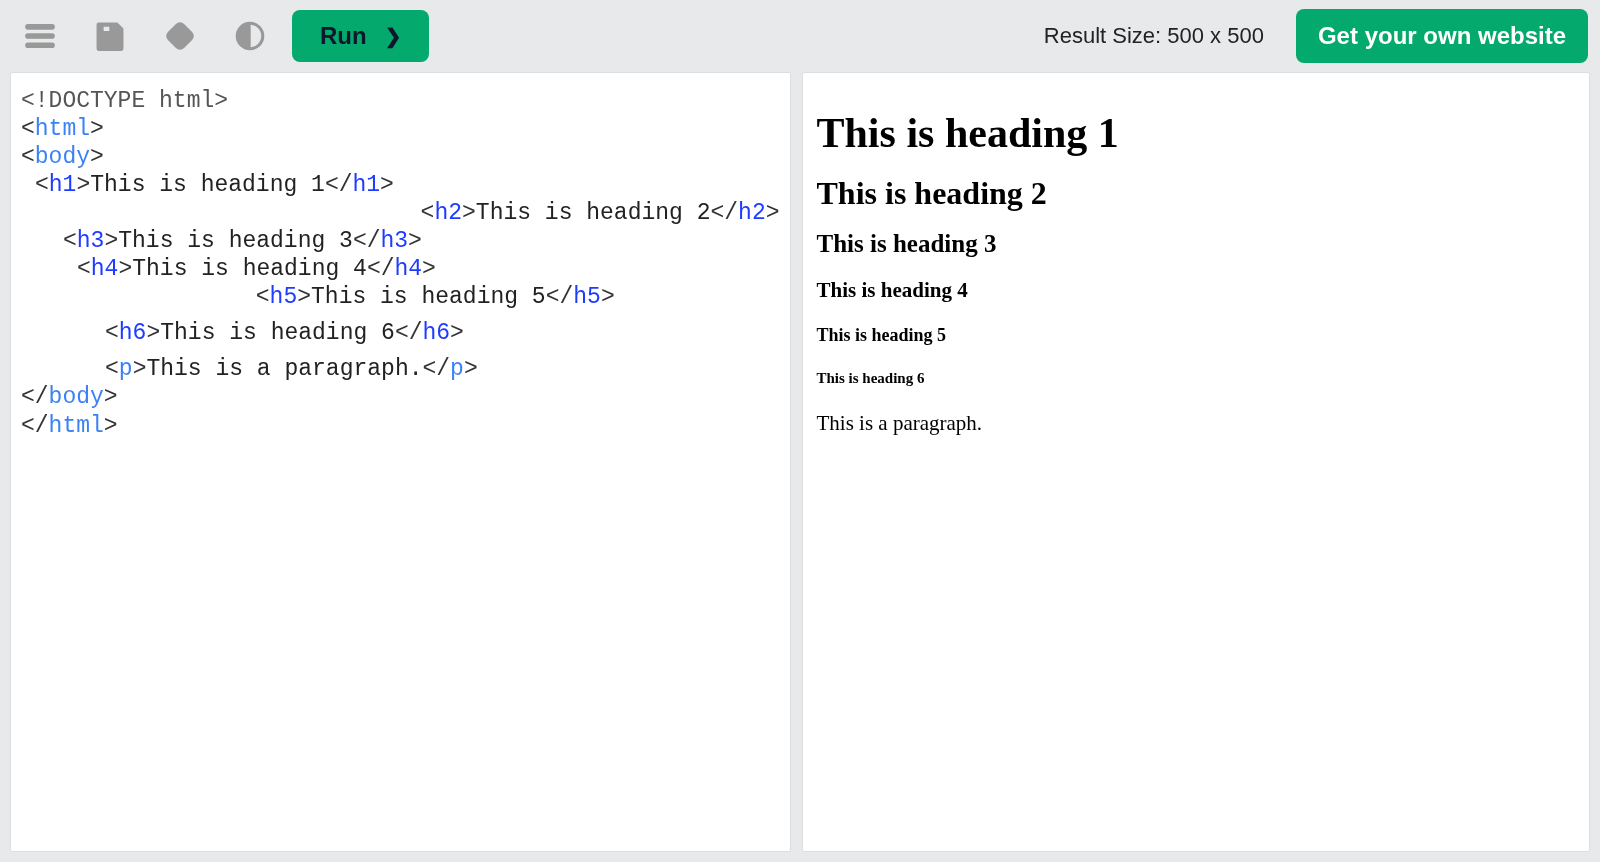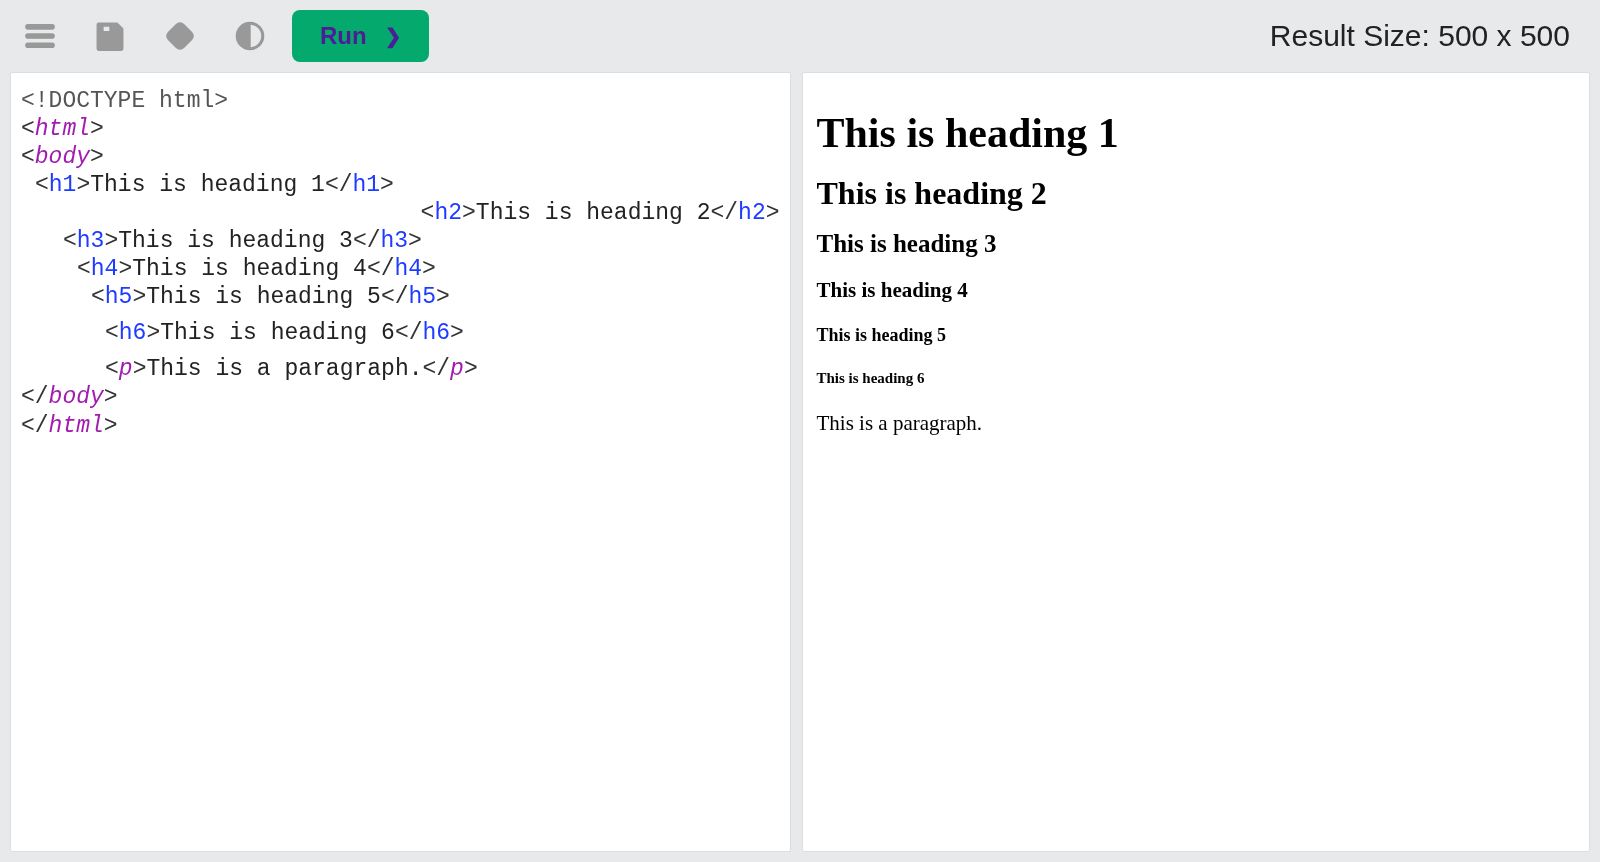--- a/index.html
+++ b/index.html
@@ -24,36 +24,36 @@
   .tb-icon {
     width: 56px; height: 56px;
     display: flex; align-items: center; justify-content: center;
     border-radius: 6px;
     cursor: pointer;
   }
   .tb-icon svg { width: 34px; height: 34px; fill: #999; stroke: #999; }
 
   .run-btn {
     background: #04AA6D;
-    color: #4c1d95;
+    color: #0f172a;
     font-weight: 700;
     font-size: 24px;
     border: none;
     border-radius: 8px;
     height: 52px;
     padding: 8px 28px;
     display: flex; align-items: center; gap: 18px;
     cursor: pointer;
   }
   .run-btn .chev { font-size: 20px; font-weight: 900; }
 
   .toolbar-spacer { flex: 1; }
 
   .result-size {
-    font-size: 30px;
+    font-size: 22px;
     color: #222;
     margin-right: 18px;
     white-space: nowrap;
   }
   .own-site-btn {
     background: #04AA6D;
     color: #fff;
     font-weight: 700;
     font-size: 24px;
     border: none;
@@ -84,30 +84,30 @@
   .code-pane {
     padding: 14px 10px;
     font-family: Menlo, Consolas, "Courier New", monospace;
     font-size: 23px;
     line-height: 1.22;
     white-space: pre;
     color: #333;
   }
   .code-line { display: block; }
   .t-punct   { color: #333; }     
-  .t-tag     { color: #a21caf; font-style: italic; }  
+  .t-tag     { color: #3b82f6; }  
   .t-htag    { color: #1e3cff; }  
   .t-decl    { color: #555; }     
   .t-text    { color: #222; }     
 
   .indent1 { padding-left: 14px; }
   .indent2 { padding-left: 28px; text-align: right; }
   .indent3 { padding-left: 42px; }
   .indent4 { padding-left: 56px; }
-  .indent5 { padding-left: 70px; }
+  .indent5 { padding-left: 70px; text-align: center; }
   .indent6 { padding-left: 84px; margin-top: 8px; }
 
   
   .preview-pane {
     padding: 18px 14px 10px 14px;
     font-family: "Times New Roman", Times, serif;
     color: #000;
   }
   .preview-pane h1 { font-size: 42px; font-weight: 700; margin: 18px 0; }
   .preview-pane h2 { font-size: 32px; font-weight: 700; margin: 18px 0; }
@@ -149,20 +149,21 @@
 
     <button class="run-btn">
       <span>Run</span>
       <span class="chev">❯</span>
     </button>
 
     <div class="toolbar-spacer"></div>
 
     <div class="result-size">Result Size: 500 x 500</div>
 
+    <button class="own-site-btn">Get your own website</button>
   </div>
 
   <div class="panes">
 
     <div class="pane code-pane" id="code-pane"><span class="code-line indent0"><span class="t-decl">&lt;!DOCTYPE html&gt;</span></span><span class="code-line indent0"><span class="t-punct">&lt;</span><span class="t-tag">html</span><span class="t-punct">&gt;</span></span><span class="code-line indent0"><span class="t-punct">&lt;</span><span class="t-tag">body</span><span class="t-punct">&gt;</span></span><span class="code-line indent1"><span class="t-punct">&lt;</span><span class="t-htag">h1</span><span class="t-punct">&gt;</span><span class="t-text">This is heading 1</span><span class="t-punct">&lt;/</span><span class="t-htag">h1</span><span class="t-punct">&gt;</span></span><span class="code-line indent2"><span class="t-punct">&lt;</span><span class="t-htag">h2</span><span class="t-punct">&gt;</span><span class="t-text">This is heading 2</span><span class="t-punct">&lt;/</span><span class="t-htag">h2</span><span class="t-punct">&gt;</span></span><span class="code-line indent3"><span class="t-punct">&lt;</span><span class="t-htag">h3</span><span class="t-punct">&gt;</span><span class="t-text">This is heading 3</span><span class="t-punct">&lt;/</span><span class="t-htag">h3</span><span class="t-punct">&gt;</span></span><span class="code-line indent4"><span class="t-punct">&lt;</span><span class="t-htag">h4</span><span class="t-punct">&gt;</span><span class="t-text">This is heading 4</span><span class="t-punct">&lt;/</span><span class="t-htag">h4</span><span class="t-punct">&gt;</span></span><span class="code-line indent5"><span class="t-punct">&lt;</span><span class="t-htag">h5</span><span class="t-punct">&gt;</span><span class="t-text">This is heading 5</span><span class="t-punct">&lt;/</span><span class="t-htag">h5</span><span class="t-punct">&gt;</span></span><span class="code-line indent6"><span class="t-punct">&lt;</span><span class="t-htag">h6</span><span class="t-punct">&gt;</span><span class="t-text">This is heading 6</span><span class="t-punct">&lt;/</span><span class="t-htag">h6</span><span class="t-punct">&gt;</span></span><span class="code-line indent6"><span class="t-punct">&lt;</span><span class="t-tag">p</span><span class="t-punct">&gt;</span><span class="t-text">This is a paragraph.</span><span class="t-punct">&lt;/</span><span class="t-tag">p</span><span class="t-punct">&gt;</span></span><span class="code-line indent0"><span class="t-punct">&lt;/</span><span class="t-tag">body</span><span class="t-punct">&gt;</span></span><span class="code-line indent0"><span class="t-punct">&lt;/</span><span class="t-tag">html</span><span class="t-punct">&gt;</span></span></div>
 
     <div class="pane preview-pane">
       <h1>This is heading 1</h1>
       <h2>This is heading 2</h2>
       <h3>This is heading 3</h3>

